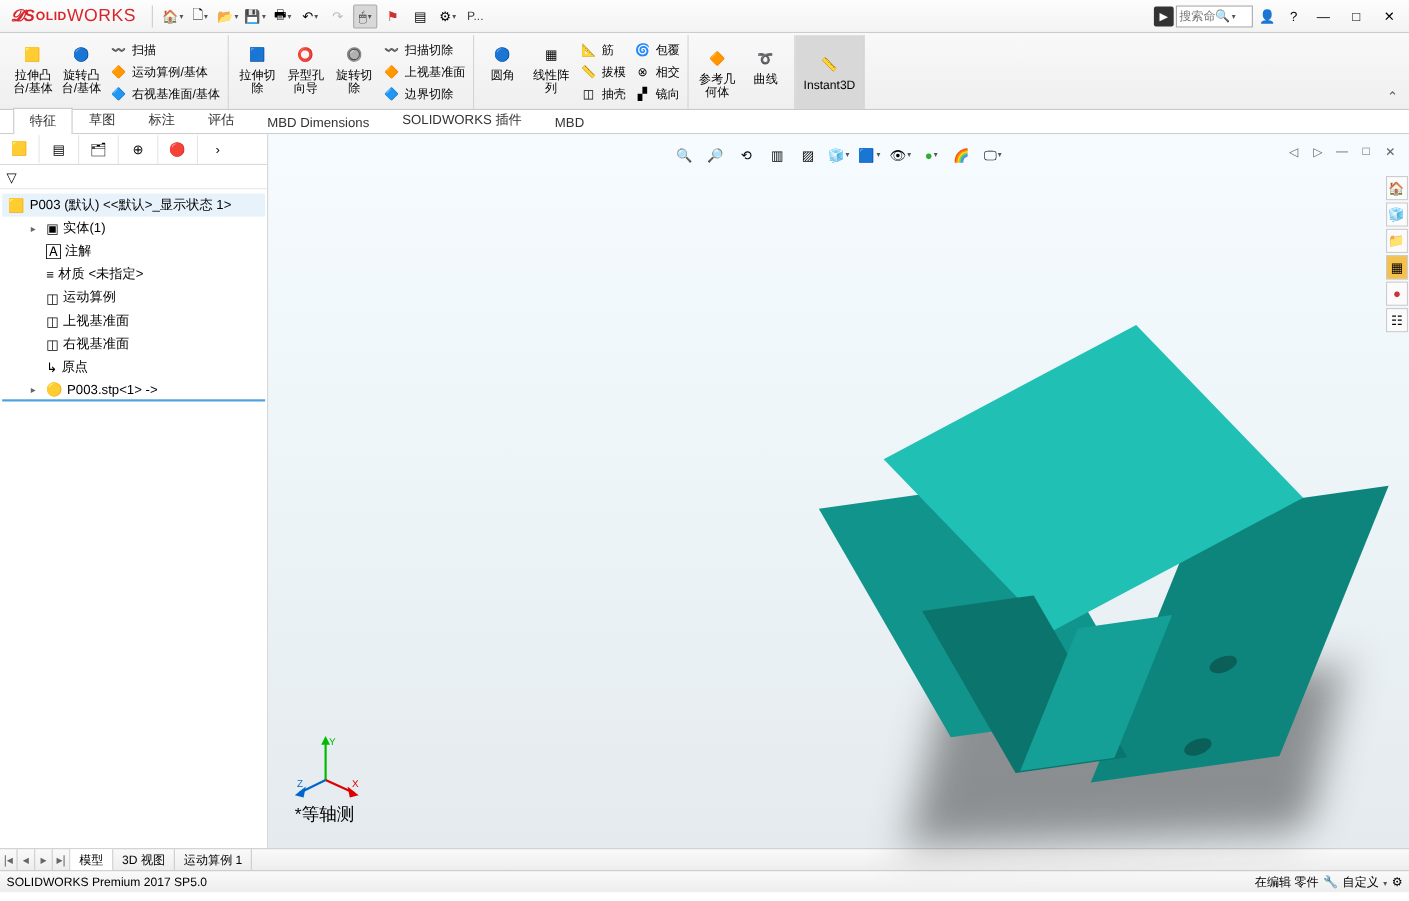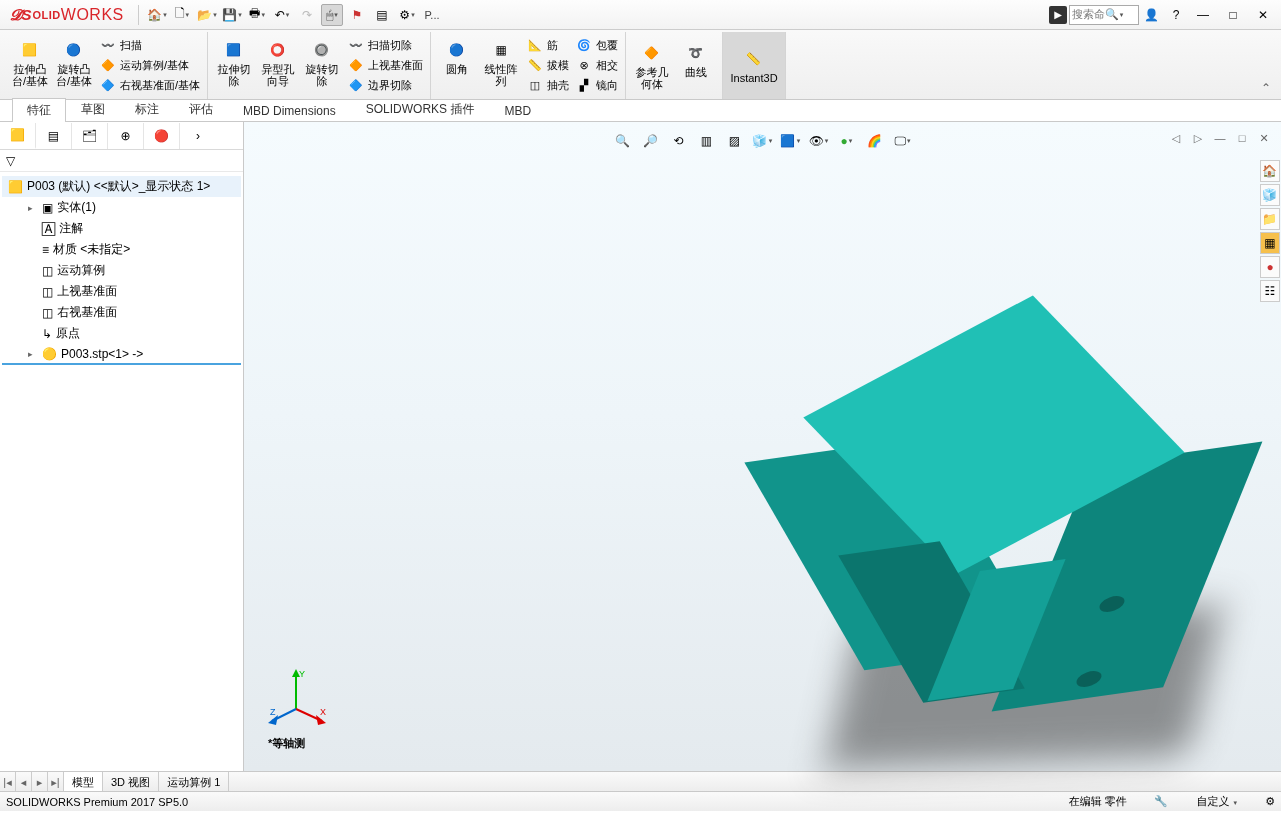--- a/index.html
+++ b/index.html
@@ -46,29 +46,29 @@
 #viewport{ flex:1; position:relative; background:linear-gradient(180deg,#f5fbfe 0%,#eef5f9 45%,#e4eaee 100%);}
 #heads-up{ position:absolute; top:8px; left:50%; transform:translateX(-50%); display:flex; gap:6px; align-items:center; }
 #heads-up .hb{ width:22px;height:22px; display:flex;align-items:center;justify-content:center;}
 #mdi-ctrls{ position:absolute; top:8px; right:8px; display:flex; gap:4px;}
 #mdi-ctrls .mb{ width:18px;height:16px; display:flex;align-items:center;justify-content:center; color:#666; font-size:11px;}
 
 #task-pane{ position:absolute; right:0; top:38px; width:22px; display:flex; flex-direction:column; gap:2px; align-items:center;}
 #task-pane .tp{ width:20px; height:22px; display:flex;align-items:center;justify-content:center; border:1px solid #ccc; background:#fbfbfb;}
 
 #triad{ position:absolute; left:24px; bottom:44px;}
-#vp-label{ position:absolute; left:24px; bottom:20px; font-size:11px; font-weight:bold;}
+#vp-label{ position:absolute; left:24px; bottom:20px; font-size:16px; font-weight:normal;}
 
 #bottom-tabs{ height:20px; border-top:1px solid #c9c9c9; background:linear-gradient(#fafafa,#ededed); display:flex; align-items:center; font-size:11px;}
 #bottom-tabs .bt-ctrl{ width:16px; text-align:center; color:#666; border-right:1px solid #ccc; height:100%; line-height:20px;}
 #bottom-tabs .bt{ padding:0 8px; border-right:1px solid #ccc; height:100%; line-height:20px; cursor:default;}
 #bottom-tabs .bt.active{ background:#fff;}
 
 #status{ height:20px; border-top:1px solid #c9c9c9; background:linear-gradient(#fafafa,#ededed); display:flex; align-items:center; font-size:11px; padding:0 6px;}
-#status .sr{ margin-left:auto; display:flex; align-items:center; gap:28px;}
+#status .sr{ margin-left:auto; display:flex; align-items:center; gap:4px;}
 
 
 #model { position:absolute; left:520px; top:190px; width:440px; height:440px; perspective: 1200px; }
 #shadow{ position:absolute; left:80px; top:300px; width:360px; height:150px; background:#333; transform: skewX(-15deg) rotate(-2deg); filter: blur(18px); opacity:.5;}
 .face{ position:absolute; }
 
 #f-top{ width:260px; height:210px; background:#20c0b5; transform: rotate(-28deg) skewX(16deg); left:100px; top:18px;}
 #f-right{ width:150px; height:265px; background:#0d857c; transform: rotate(22deg) skewY(-30deg); left:288px; top:132px;}
 #f-left{ width:165px; height:240px; background:#11948b; transform: rotate(-30deg) skewY(22deg); left:46px; top:122px;}
 #f-notch{ width:95px; height:170px; background:#0b756d; transform: rotate(-30deg) skewY(22deg); left:120px; top:225px;}

